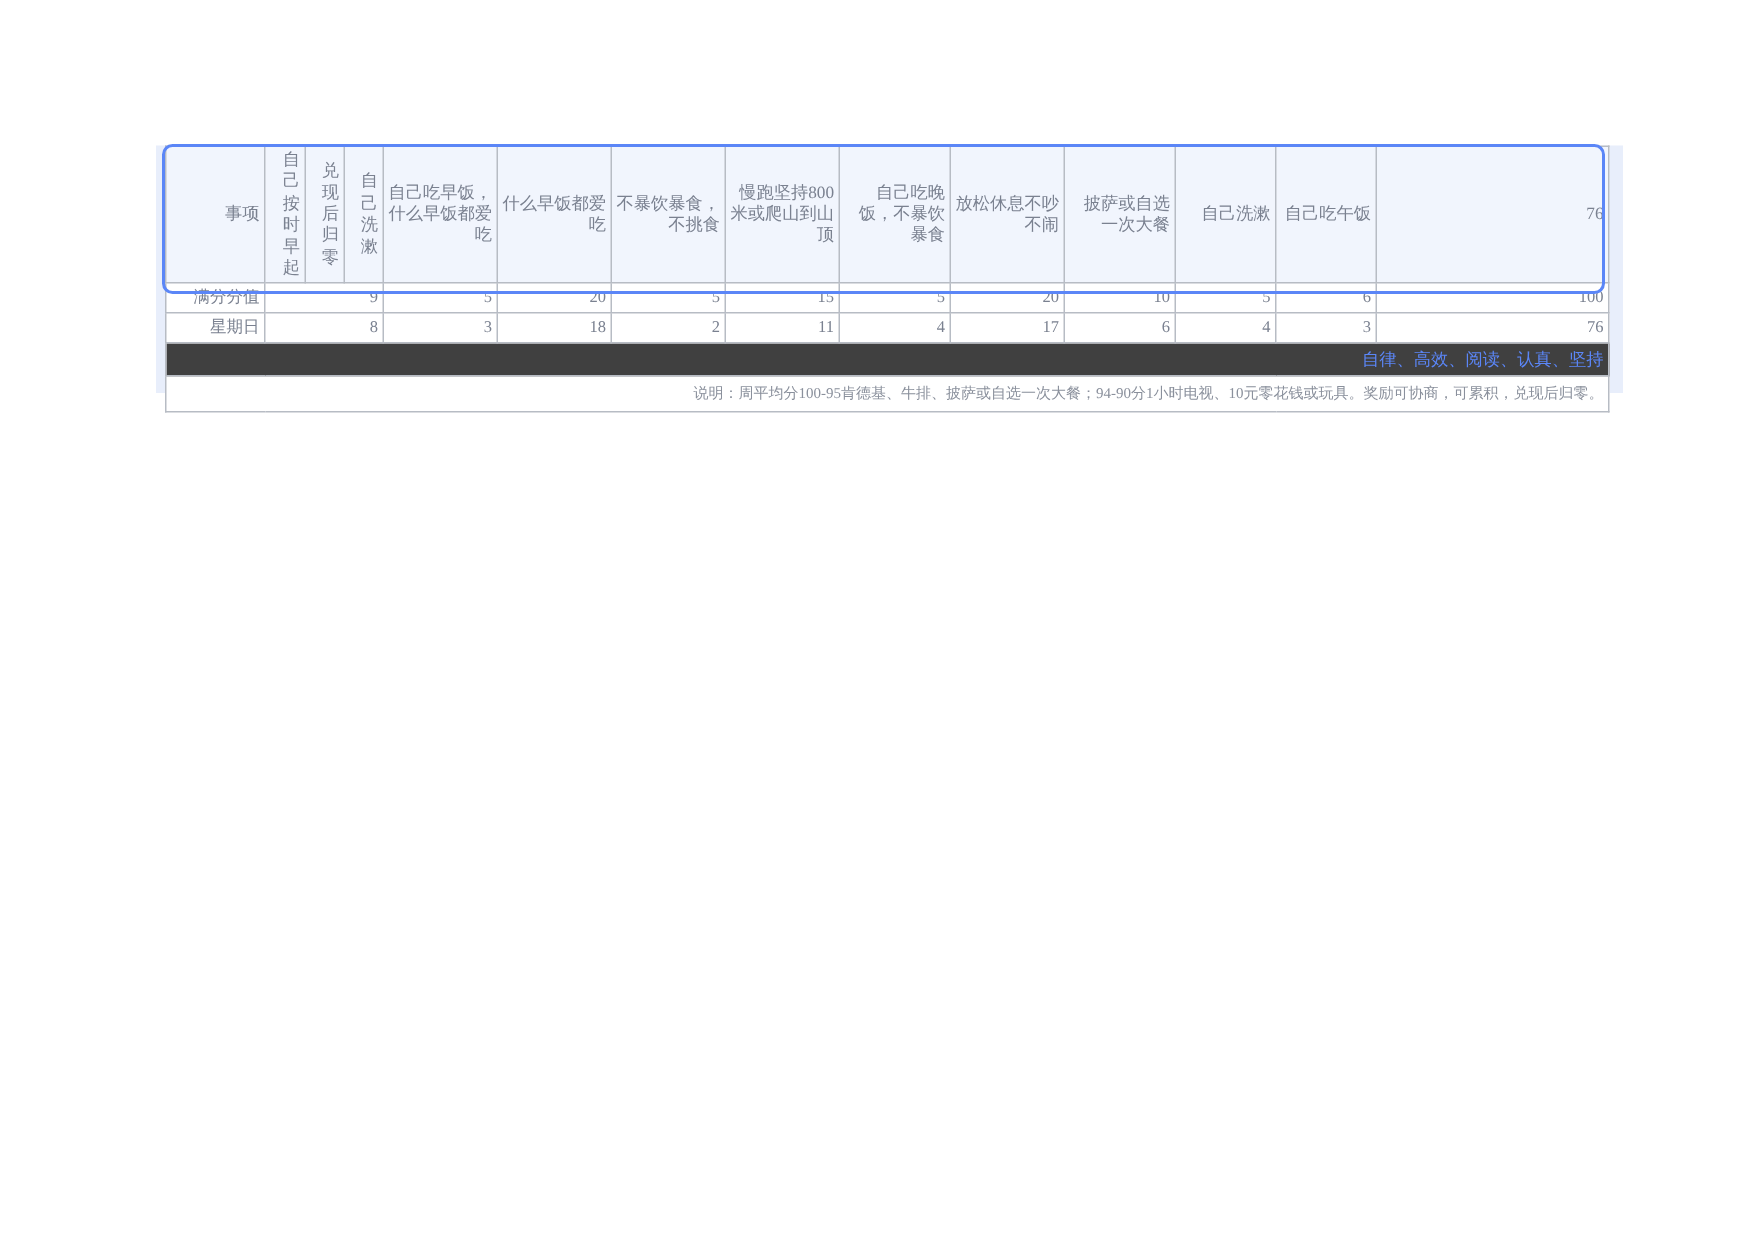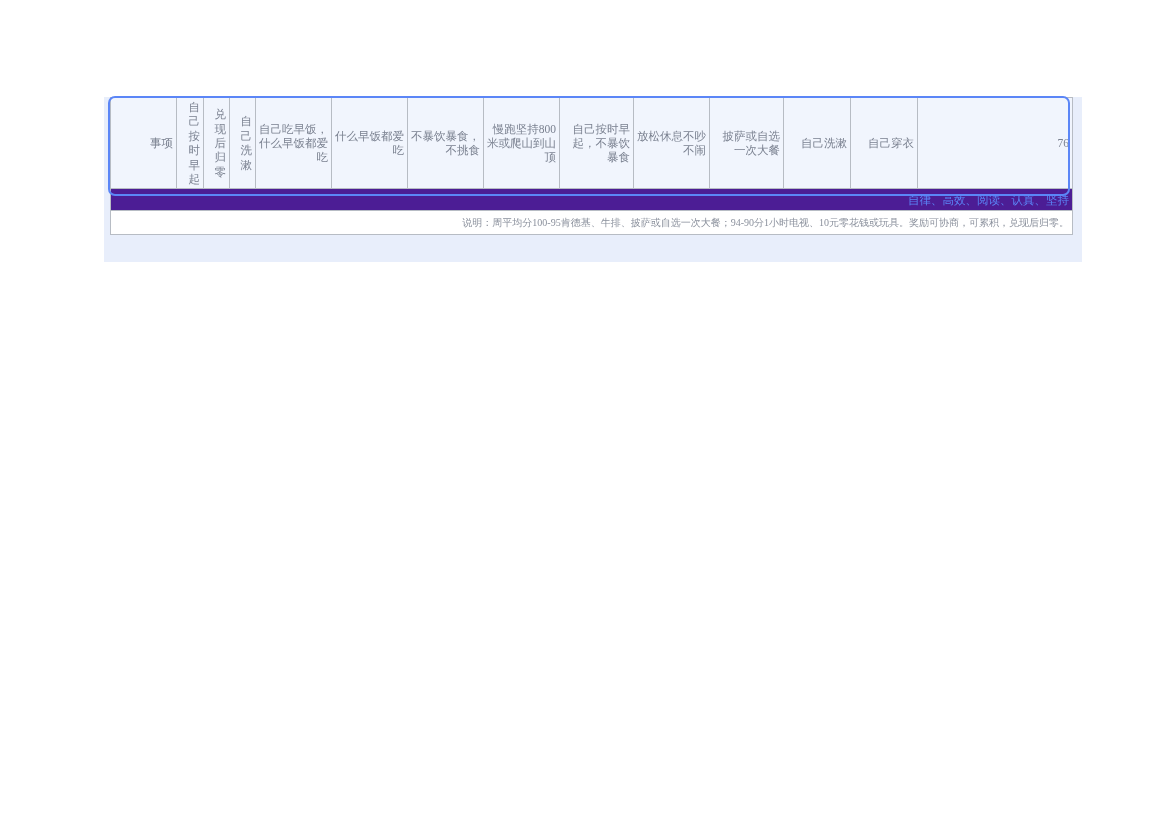--- a/index.html
+++ b/index.html
@@ -64,21 +64,21 @@
     font-size: 11px;
   }
 
   tr.slogan-row td {
     height: 22px;
     color: #5b86f7;
     font-size: 11.5px;
     border-left: 1px solid #b7bcc4;
     border-right: 1px solid #b7bcc4;
     border-top: none;
-    background: #4c1d95;
+    background: #404040;
   }
 
   tr.note-row td {
     height: 24px;
     color: #8a909c;
     font-size: 10px;
     background: #ffffff;
     margin-left: 28px;
   }
 
@@ -126,29 +126,57 @@
     <tbody>
         <tr class="header-row">
       <td>事项</td>
       <td class="tight">自己按时早起</td>
       <td class="tight">兑现后归零</td>
       <td class="tight">自己洗漱</td>
       <td>自己吃早饭，什么早饭都爱吃</td>
       <td>什么早饭都爱吃</td>
       <td>不暴饮暴食，不挑食</td>
       <td>慢跑坚持800米或爬山到山顶</td>
-      <td>自己按时早起，不暴饮暴食</td>
+      <td>自己吃晚饭，不暴饮暴食</td>
       <td>放松休息不吵不闹</td>
       <td>披萨或自选一次大餐</td>
       <td>自己洗漱</td>
-      <td>自己穿衣</td>
+      <td>自己吃午饭</td>
       <td>76</td>
     </tr>
 
+    <tr class="data-row">
+      <td>满分分值</td>
+      <td colspan="3">9</td>
+      <td>5</td>
+      <td>20</td>
+      <td>5</td>
+      <td>15</td>
+      <td>5</td>
+      <td>20</td>
+      <td>10</td>
+      <td>5</td>
+      <td>6</td>
+      <td>100</td>
+    </tr>
 
+    <tr class="data-row">
+      <td>星期日</td>
+      <td colspan="3">8</td>
+      <td>3</td>
+      <td>18</td>
+      <td>2</td>
+      <td>11</td>
+      <td>4</td>
+      <td>17</td>
+      <td>6</td>
+      <td>4</td>
+      <td>3</td>
+      <td>76</td>
+    </tr>
 
     <tr class="slogan-row">
       <td colspan="14">自律、高效、阅读、认真、坚持</td>
     </tr>
 
     <tr class="note-row">
       <td colspan="14">说明：周平均分100-95肯德基、牛排、披萨或自选一次大餐；94-90分1小时电视、10元零花钱或玩具。奖励可协商，可累积，兑现后归零。</td>
     </tr>
   </tbody>
     </table>

